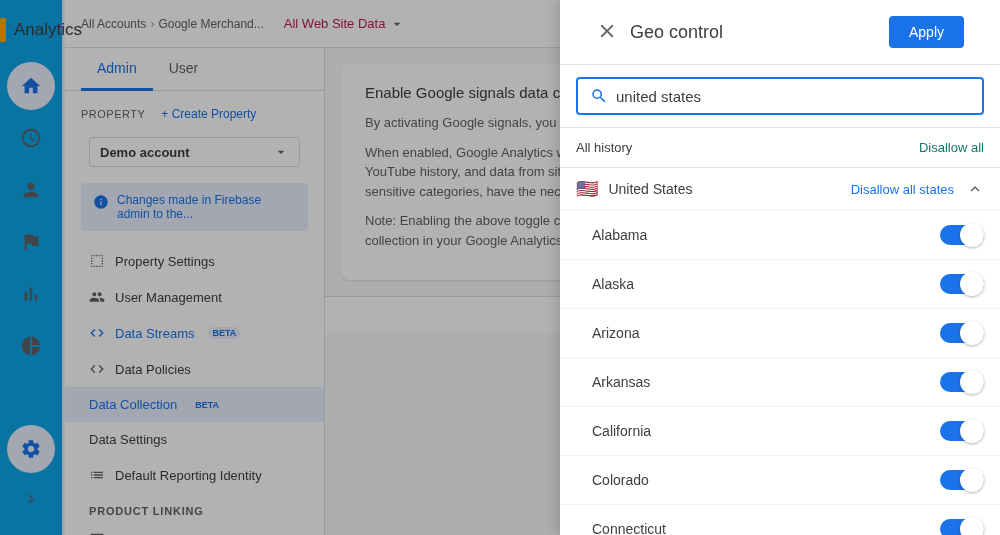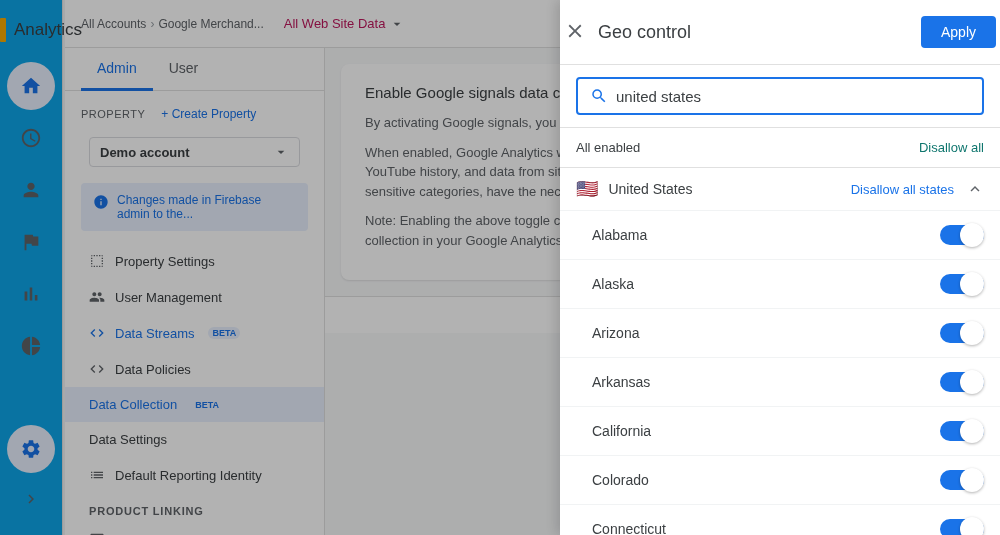--- a/index.html
+++ b/index.html
@@ -111,21 +111,21 @@
       background: rgba(0,0,0,0.3); z-index: 100;
     }
 
     
     .geo-panel {
       position: fixed; right: 0; top: 0; width: 440px; height: 535px;
       background: #fff; z-index: 200; display: flex; flex-direction: column;
       box-shadow: -4px 0 12px rgba(0,0,0,0.15);
     }
     .geo-header {
-      display: flex; align-items: center; padding: 16px 4px;
+      display: flex; align-items: center; padding: 16px 36px;
       border-bottom: 1px solid #e0e0e0; flex-shrink: 0;
     }
     .geo-close { color: #5f6368; cursor: pointer; margin-right: 12px; }
     .geo-title { font-size: 18px; font-weight: 400; color: #3c4043; flex: 1; }
     .geo-apply-btn {
       background: #1a73e8; color: #fff; border: none; border-radius: 4px;
       padding: 8px 20px; font-size: 14px; font-weight: 500; cursor: pointer;
     }
 
     .geo-search {
@@ -376,21 +376,21 @@
   <div class="geo-search">
     <div class="geo-search-inner">
       <svg viewBox="0 0 24 24" fill="#1a73e8" width="18" height="18">
         <path d="M15.5 14h-.79l-.28-.27A6.471 6.471 0 0 0 16 9.5 6.5 6.5 0 1 0 9.5 16c1.61 0 3.09-.59 4.23-1.57l.27.28v.79l5 4.99L20.49 19l-4.99-5zm-6 0C7.01 14 5 11.99 5 9.5S7.01 5 9.5 5 14 7.01 14 9.5 11.99 14 9.5 14z"></path>
       </svg>
       <input type="text" value="united states" style="">
     </div>
   </div>
 
   <div class="geo-all-allowed">
-    <span class="geo-all-allowed-text">All enabled</span>
+    <span class="geo-all-allowed-text">All history</span>
     <span class="disallow-all-link">Disallow all</span>
   </div>
 
   <div class="geo-country-header">
     <div class="geo-country-name">
       <span class="flag">🇺🇸</span>
       <span>United States</span>
     </div>
     <div style="display:flex;align-items:center;gap:12px;">
       <span class="disallow-all-states">Disallow all states</span>

